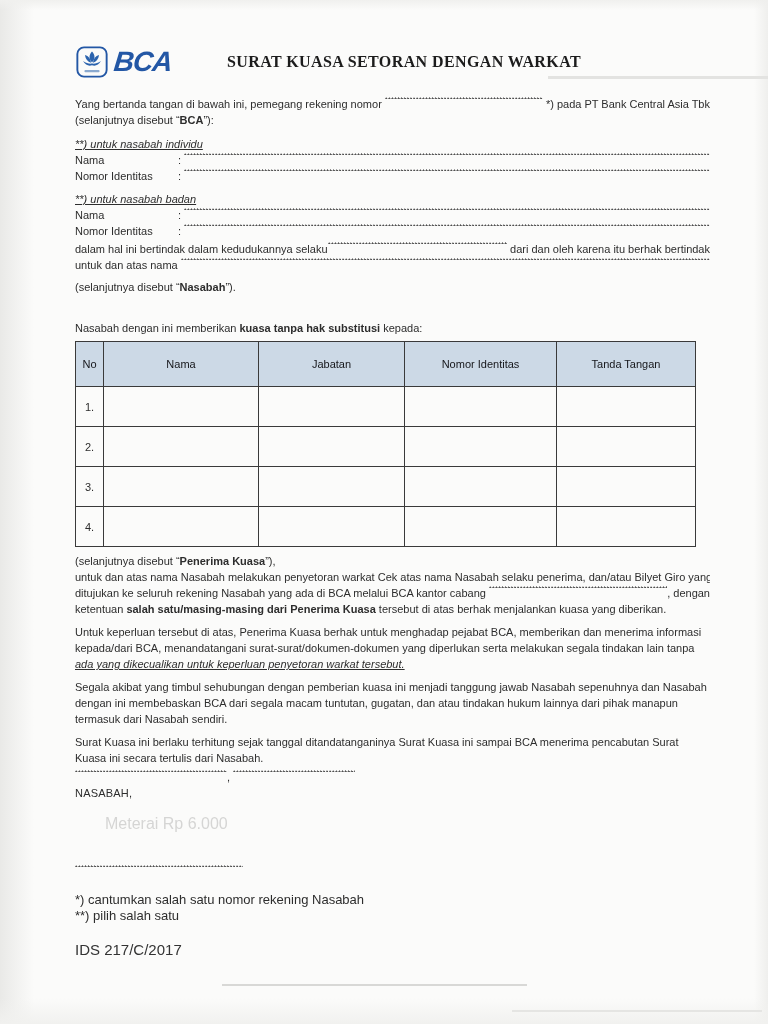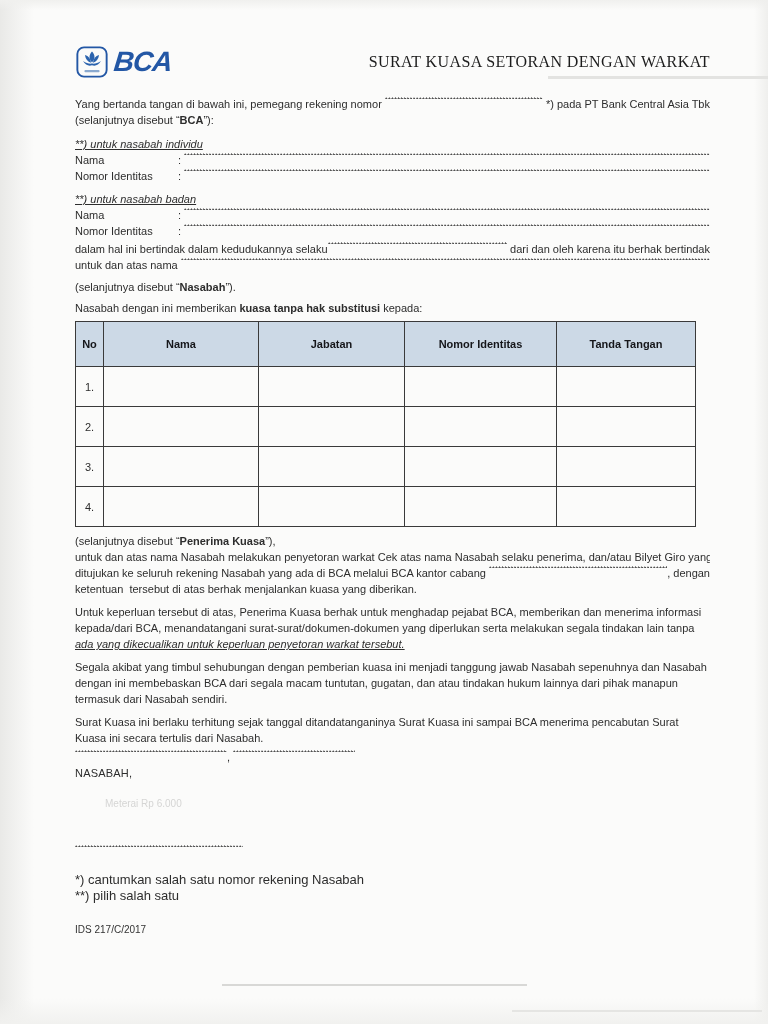--- a/index.html
+++ b/index.html
@@ -23,22 +23,22 @@
 
   
   .hdr{display:flex;align-items:center;height:34px;}
   .logo{display:flex;align-items:center;width:152px;flex:0 0 auto;}
   .logo svg{display:block;}
   .wordmark{
     font-weight:bold;font-style:italic;font-size:28px;letter-spacing:-1px;
     color:#2357a5;transform:skewX(-6deg);margin-left:5px;line-height:1;
   }
   .title{
-    flex:1;text-align:right;font-family:"Liberation Serif", serif;
-    font-weight:normal;font-size:16px;letter-spacing:.4px;color:#1c1c1c;
+    flex:1;text-align:left;font-family:"Liberation Serif", serif;
+    font-weight:bold;font-size:16px;letter-spacing:.4px;color:#1c1c1c;
   }
 
   
   .line{
     display:flex;align-items:flex-start;white-space:pre;
     font-size:11px;line-height:16px;min-height:16px;overflow:hidden;
   }
   .line .b{font-weight:bold;}
   .line .i{font-style:italic;text-decoration:underline;}
   .lead{
@@ -46,38 +46,38 @@
     background-image:radial-gradient(circle at 1.3px 2.4px,#4f4f4f .85px,transparent 1.05px);
     background-size:3.1px 4px;background-repeat:repeat-x;
   }
   .dashlead{
     flex:1 1 auto;height:5px;align-self:baseline;
     background-image:repeating-linear-gradient(90deg,#4a4a4a 0 3px,transparent 3px 5px);
     background-size:100% 1.3px;background-repeat:no-repeat;background-position:0 1px;
   }
 
   .mt2{margin-top:2px}.mt3{margin-top:3px}.mt6{margin-top:6px}
-  .mt7{margin-top:7px}.mt8{margin-top:8px}.mt9{margin-top:5px}.mt12{margin-top:12px}
+  .mt7{margin-top:7px}.mt8{margin-top:8px}.mt9{margin-top:25px}.mt12{margin-top:12px}
   .mt16{margin-top:16px}.mt17{margin-top:17px}
 
   
   table.pk{border-collapse:collapse;width:620px;margin-top:5px;table-layout:fixed;}
   table.pk th,table.pk td{border:1.4px solid #3a3a3a;box-sizing:border-box;}
   table.pk th{
-    background:#ccd9e6;height:26px;font-size:11px;font-weight:bold;color:#15161a;
+    background:#ccd9e6;height:26px;font-size:11px;font-weight:normal;color:#15161a;
     text-align:center;padding:16px 2px;
   }
   table.pk td{height:40px;font-size:11px;vertical-align:middle;padding:0 0 0 9px;color:#2d2d2d;}
 
   .sig-place{width:300px;}
   .nasabah{font-size:11px;line-height:16px;letter-spacing:.2px;}
-  .stamp{font-size:10px;line-height:14px;color:#cccccb;opacity:.8;margin-left:30px;}
+  .stamp{font-size:16px;line-height:14px;color:#cccccb;opacity:.8;margin-left:30px;}
   .sign-line{width:190px;}
   .foot{font-size:13px;line-height:16px;}
-  .formcode{font-size:10px;line-height:16px;color:#333;}
+  .formcode{font-size:15px;line-height:16px;color:#333;}
 </style>
 </head>
 <body>
 
 <div class="page">
 
   <div class="edge edge-left"></div>
   <div class="edge edge-top"></div>
   <div class="edge edge-right"></div>
   <div class="edge edge-bottom"></div>
@@ -165,21 +165,21 @@
             <td></td>
             <td></td>
         </tr>
       </tbody>
     </table>
 
     <div class="line mt6"><span>(selanjutnya disebut “</span><span class="b">Penerima Kuasa</span><span>”),</span></div>
 
     <div class="line"><span>untuk dan atas nama Nasabah melakukan penyetoran warkat Cek atas nama Nasabah selaku penerima, dan/atau Bilyet Giro yang</span></div>
     <div class="line"><span>ditujukan ke seluruh rekening Nasabah yang ada di BCA melalui BCA kantor cabang </span><span class="lead"></span><span>, dengan</span></div>
-    <div class="line"><span>ketentuan </span><span> tersebut di atas berhak menjalankan kuasa yang diberikan.</span></div>
+    <div class="line"><span>ketentuan </span><span class="b">salah satu/masing-masing dari Penerima Kuasa</span><span> tersebut di atas berhak menjalankan kuasa yang diberikan.</span></div>
 
     <div class="line mt7"><span>Untuk keperluan tersebut di atas, Penerima Kuasa berhak untuk menghadap pejabat BCA, memberikan dan menerima informasi</span></div>
     <div class="line"><span>kepada/dari BCA, menandatangani surat-surat/dokumen-dokumen yang diperlukan serta melakukan segala tindakan lain tanpa</span></div>
     <div class="line"><span class="i">ada yang dikecualikan untuk keperluan penyetoran warkat tersebut.</span></div>
 
     <div class="line mt7"><span>Segala akibat yang timbul sehubungan dengan pemberian kuasa ini menjadi tanggung jawab Nasabah sepenuhnya dan Nasabah</span></div>
     <div class="line"><span>dengan ini membebaskan BCA dari segala macam tuntutan, gugatan, dan atau tindakan hukum lainnya dari pihak manapun</span></div>
     <div class="line"><span>termasuk dari Nasabah sendiri.</span></div>
 
     <div class="line mt7"><span>Surat Kuasa ini berlaku terhitung sejak tanggal ditandatanganinya Surat Kuasa ini sampai BCA menerima pencabutan Surat</span></div>

